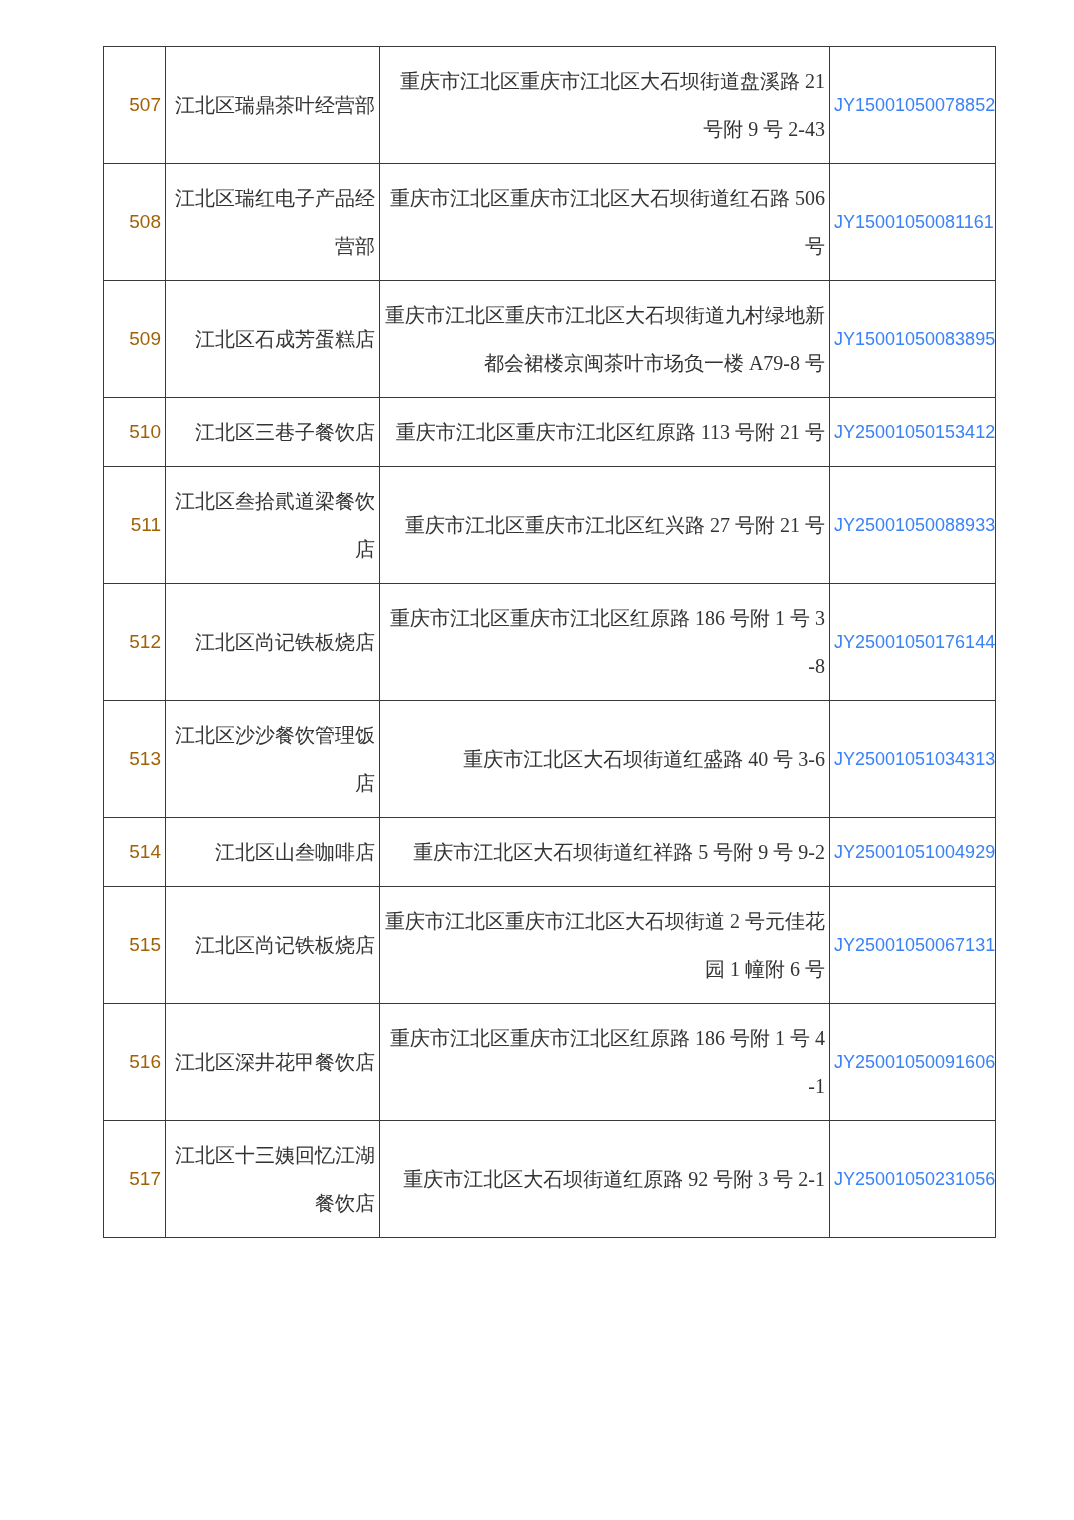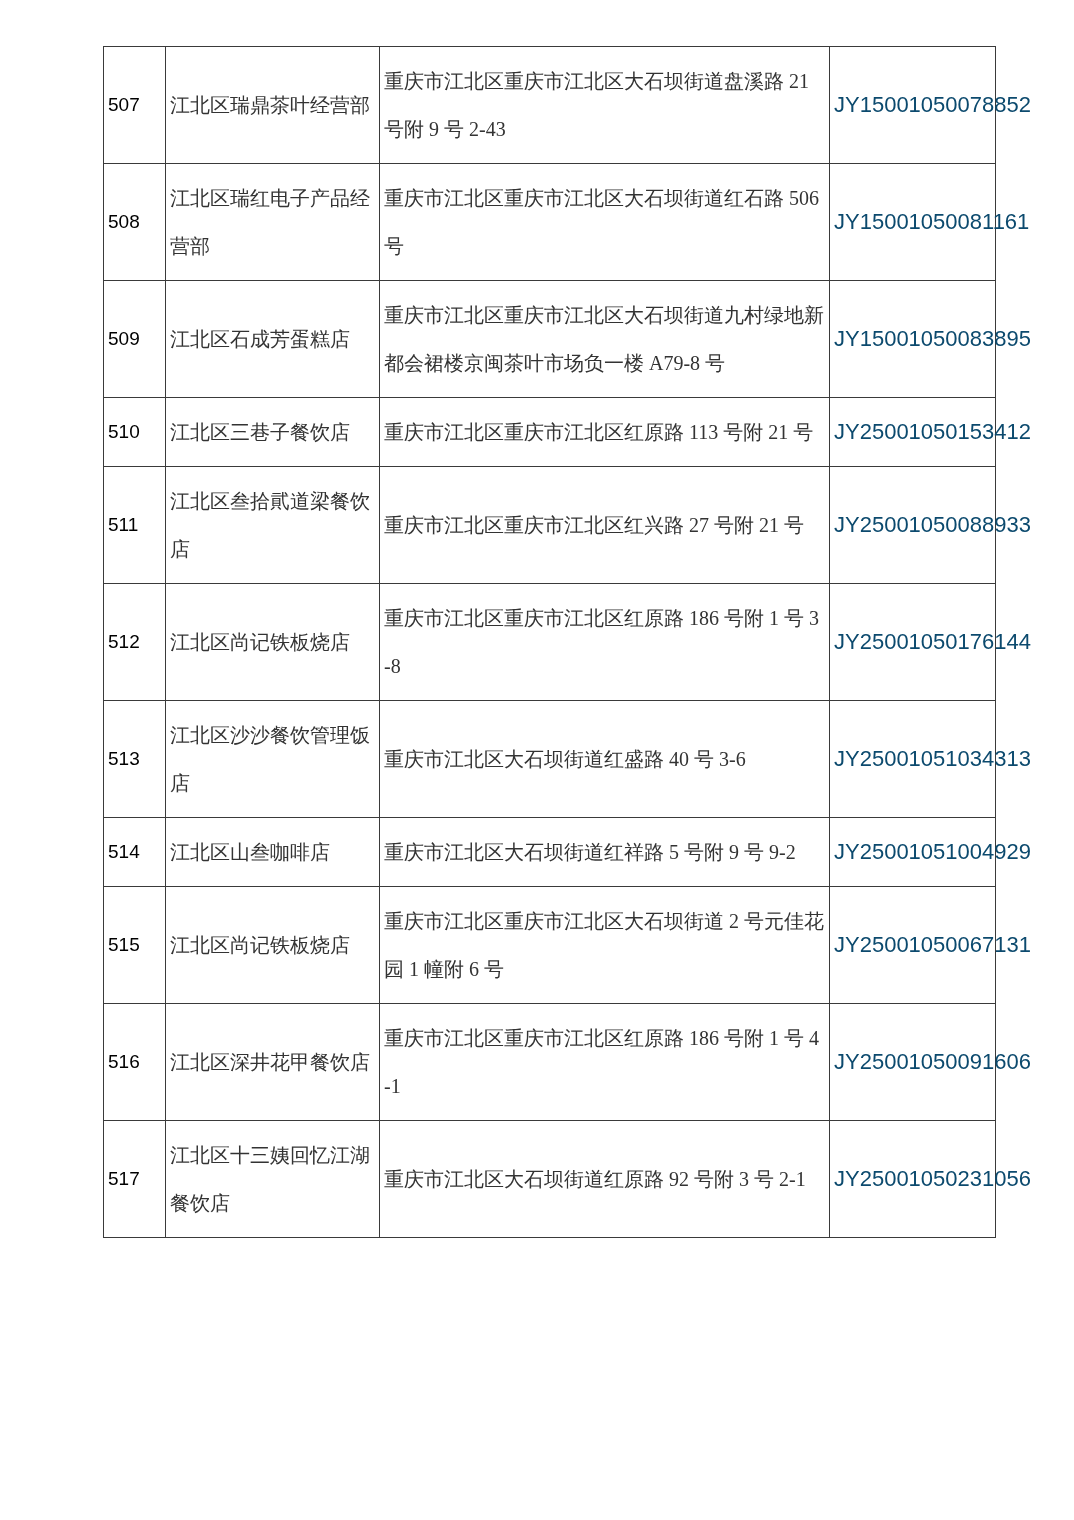--- a/index.html
+++ b/index.html
@@ -22,41 +22,41 @@
     top: 46px;
     border-collapse: collapse;
     table-layout: fixed;
     width: 892px;
     font-family: "Liberation Serif", "DejaVu Serif", serif;
     font-size: 20px;
     color: #333333;
   }
   table.biz-table td {
     border: 1px solid #3a3a3a;
-    text-align: left;
+    text-align: right;
     vertical-align: middle;
     padding: 10px 4px;
     line-height: 48px;
     word-break: break-all;
   }
   table.biz-table tr { height: 61px; }
   col.c-idx  { width: 62px; }
   col.c-name { width: 214px; }
   col.c-addr { width: 450px; }
   col.c-lic  { width: 166px; }
   td.cell-idx {
     font-family: "Liberation Sans", "DejaVu Sans", sans-serif;
     font-size: 19px;
-    color: #000000;
+    color: #a16207;
   }
   td.cell-lic {
     font-family: "Liberation Sans", "DejaVu Sans", sans-serif;
-    font-size: 22px;
+    font-size: 18px;
     white-space: nowrap;
-    color: #0c4a6e;
+    color: #3b82f6;
   }
 </style>
 </head>
 <body>
 
 <div class="page">
   <table class="biz-table">
     <colgroup>
       <col class="c-idx">
       <col class="c-name">

